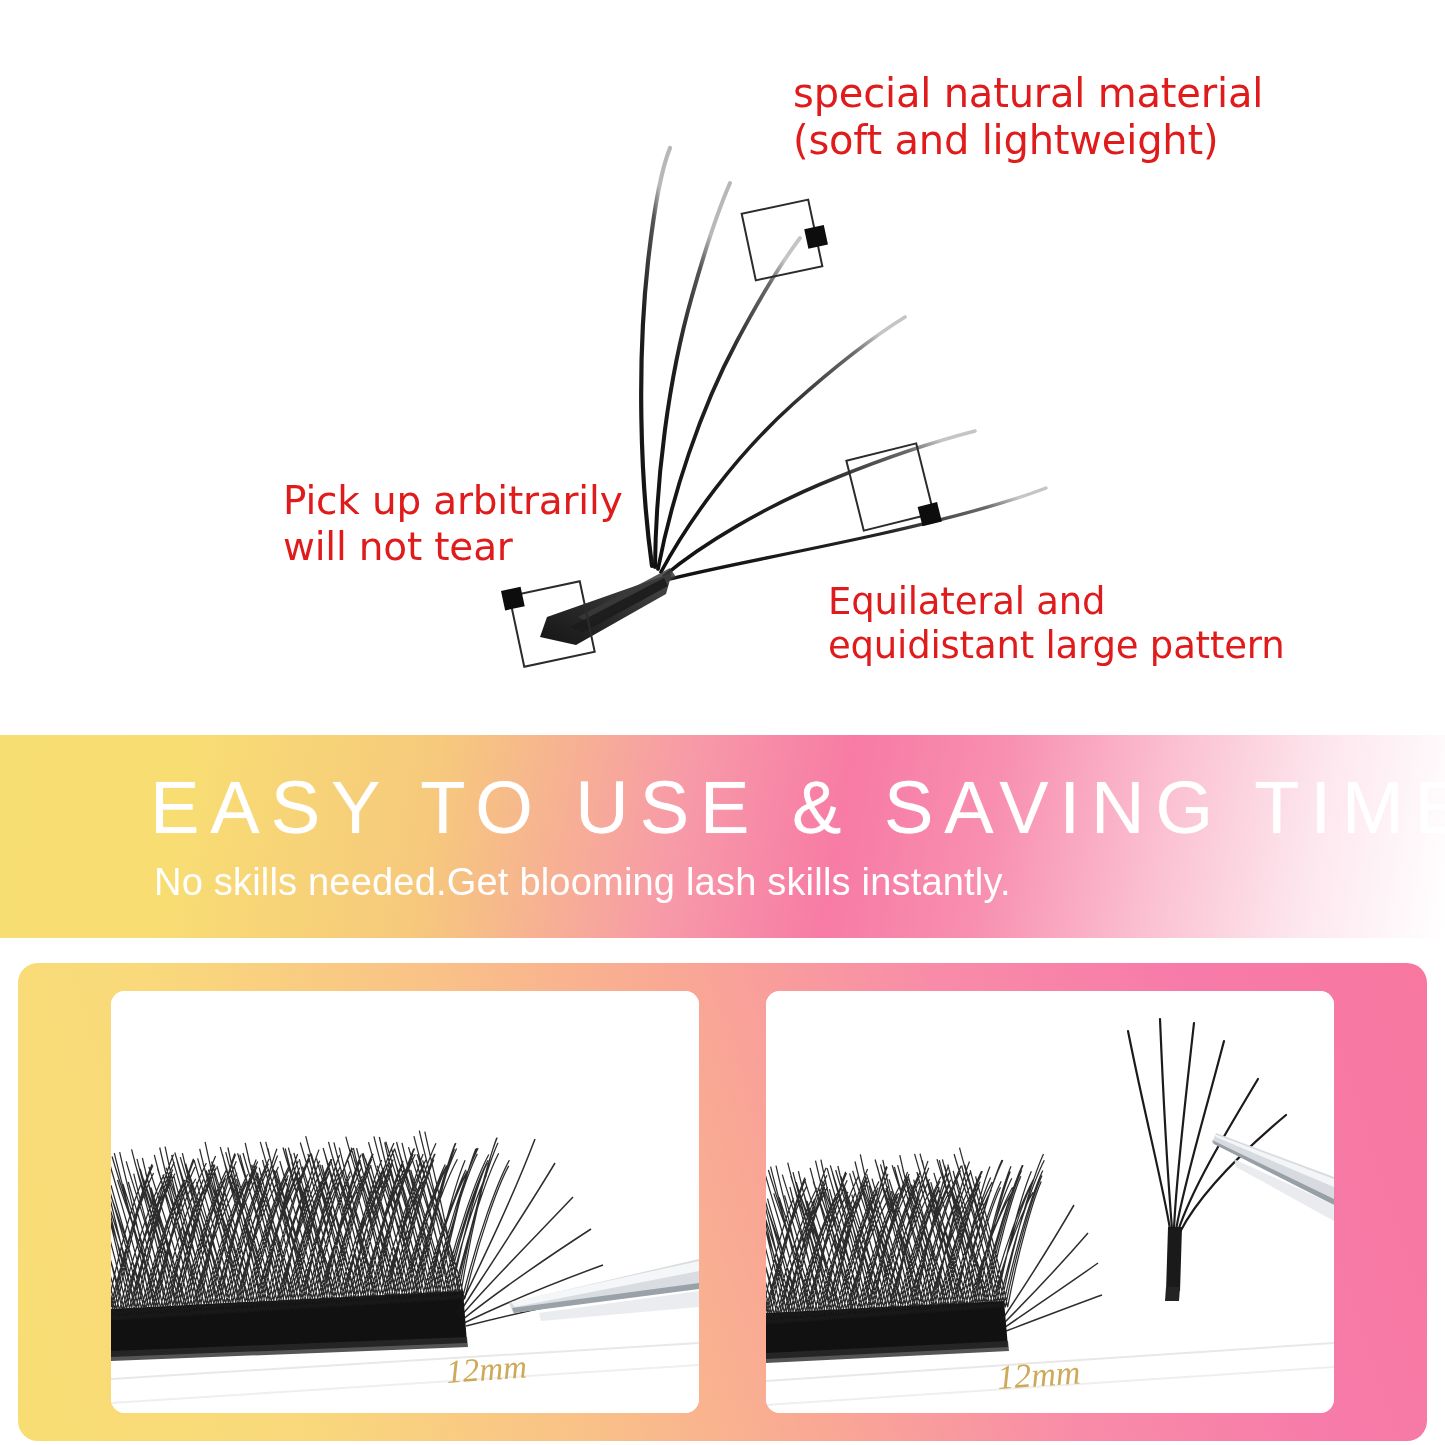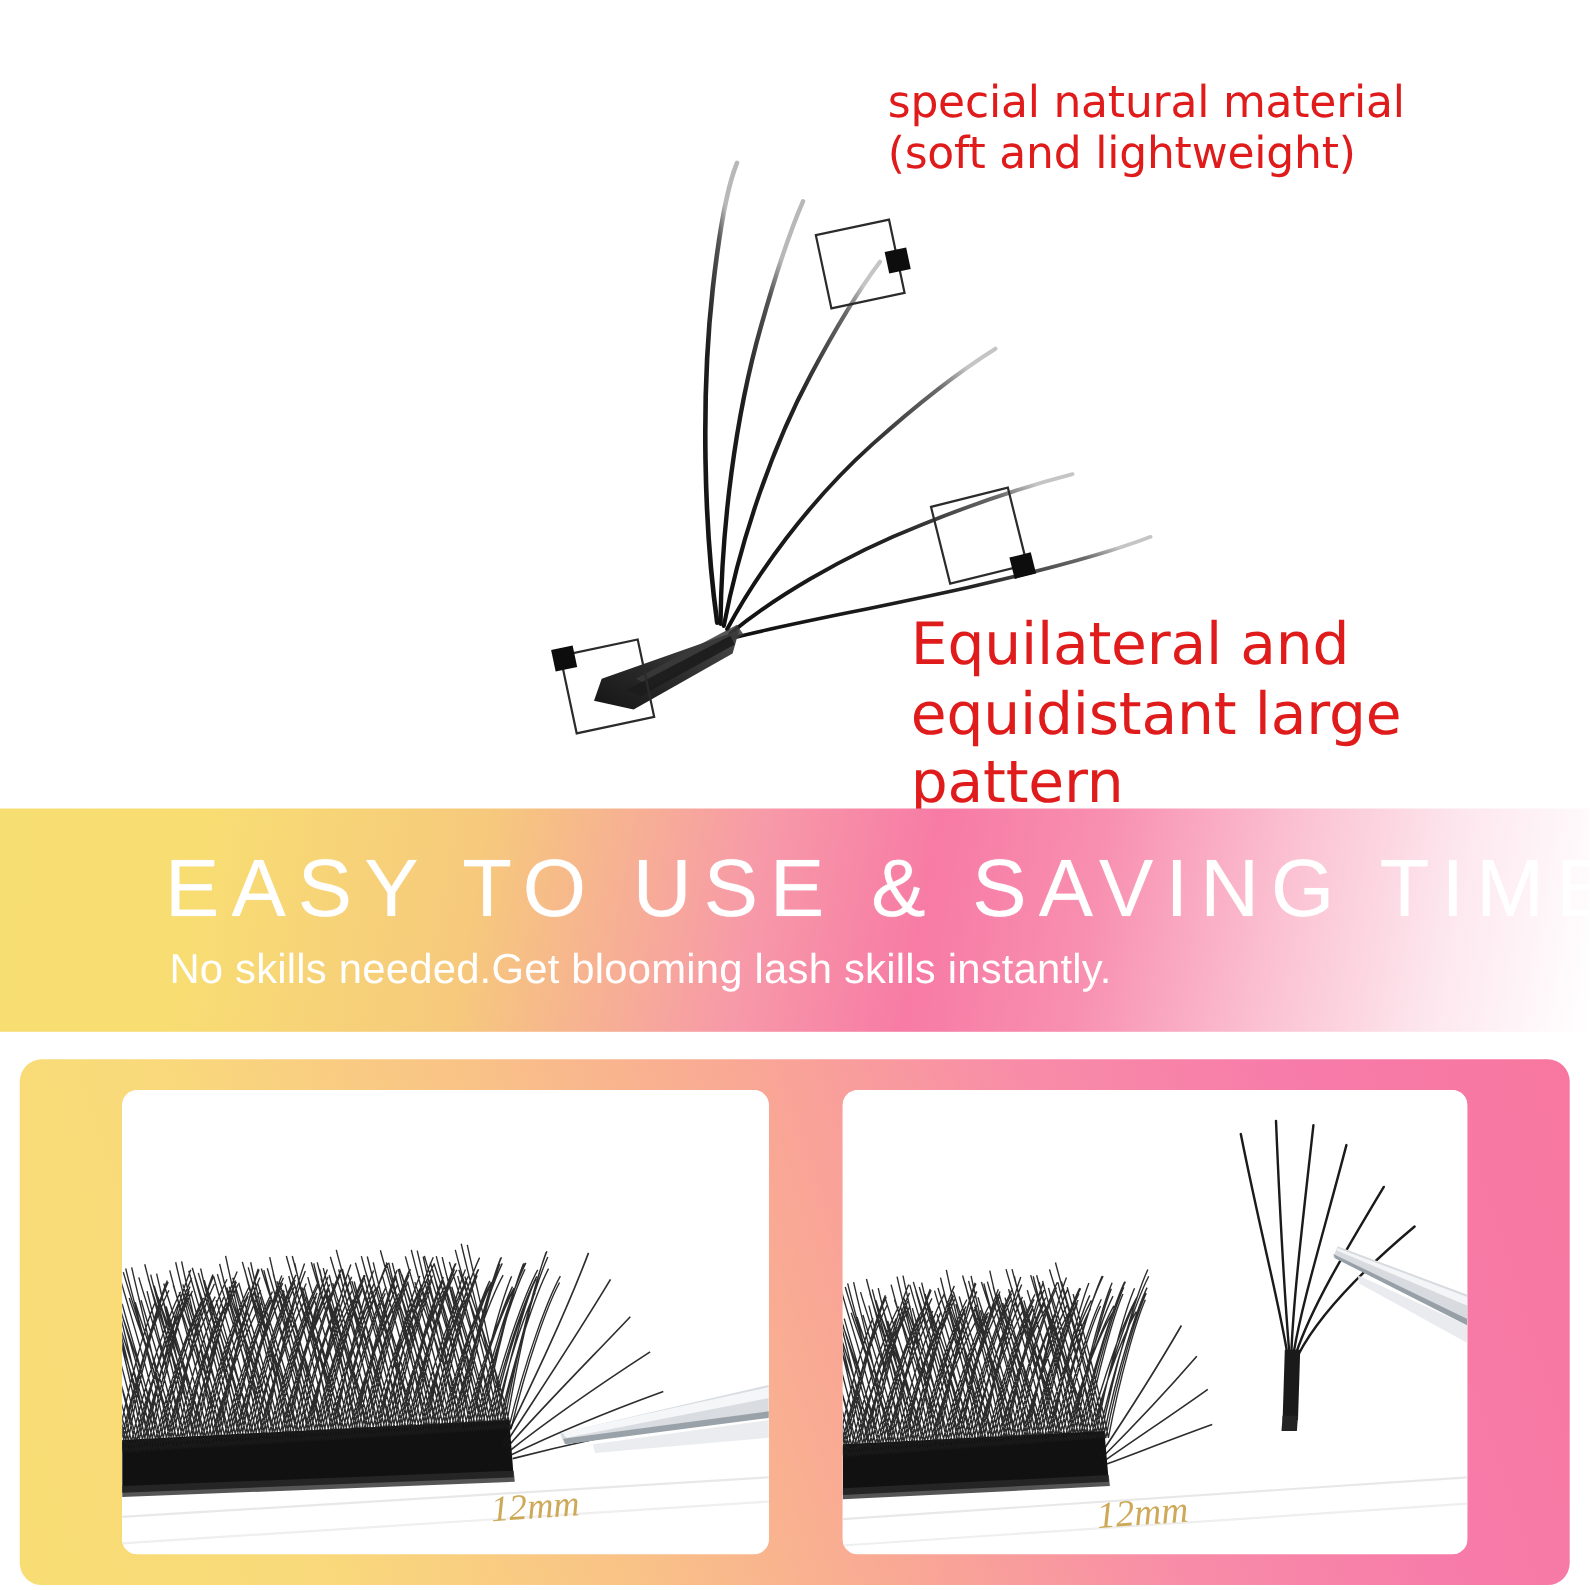--- a/index.html
+++ b/index.html
@@ -21,23 +21,23 @@
 
   .callout {
     position:absolute;
     color:#e01b1b;
     font-family:"DejaVu Sans", sans-serif;
     font-weight:400;
     line-height:1.18;
     white-space:pre-line;
     letter-spacing:-0.2px;
   }
-  #callout-material { left:793px; top:70px; font-size:40px;margin-left:14px; }
+  #callout-material { left:793px; top:70px; font-size:40px; }
   #callout-pickup   { left:283px; top:478px; font-size:39px; }
-  #callout-pattern  { left:828px; top:556px; font-size:53px; }
+  #callout-pattern  { left:828px; top:580px; font-size:37px; }
 
   
   #banner {
     position:absolute; left:0; top:735px; width:1445px; height:203px;
     background:linear-gradient(100deg,
         #f7de72 0%, #f8dd73 13%, #f6c97c 30%,
         #f79aa8 47%, #f77ba5 58%, #f88fb0 68%,
         #fbc2d3 80%, #fde7ee 90%, #ffffff 100%);
     overflow:hidden;
   }
@@ -136,20 +136,22 @@
 
       <g transform="translate(552,624) rotate(-12)">
         <rect x="-36" y="-36" width="72" height="72" fill="none" stroke="#2b2b2b" stroke-width="2"></rect>
         <rect x="-43" y="-43" width="20" height="20" fill="#0d0d0d"></rect>
       </g>
     </svg>
 
     <div class="callout" id="callout-material">special natural material
 (soft and lightweight)</div>
 
+    <div class="callout" id="callout-pickup">Pick up arbitrarily
+will not tear</div>
 
     <div class="callout" id="callout-pattern">Equilateral and
 equidistant large pattern</div>
   </div>
 
   <div id="banner">
     <div id="banner-inner">
       <div id="banner-title">EASY TO USE &amp; SAVING TIME</div>
       <div id="banner-sub">No skills needed.Get blooming lash skills instantly.</div>
     </div>

